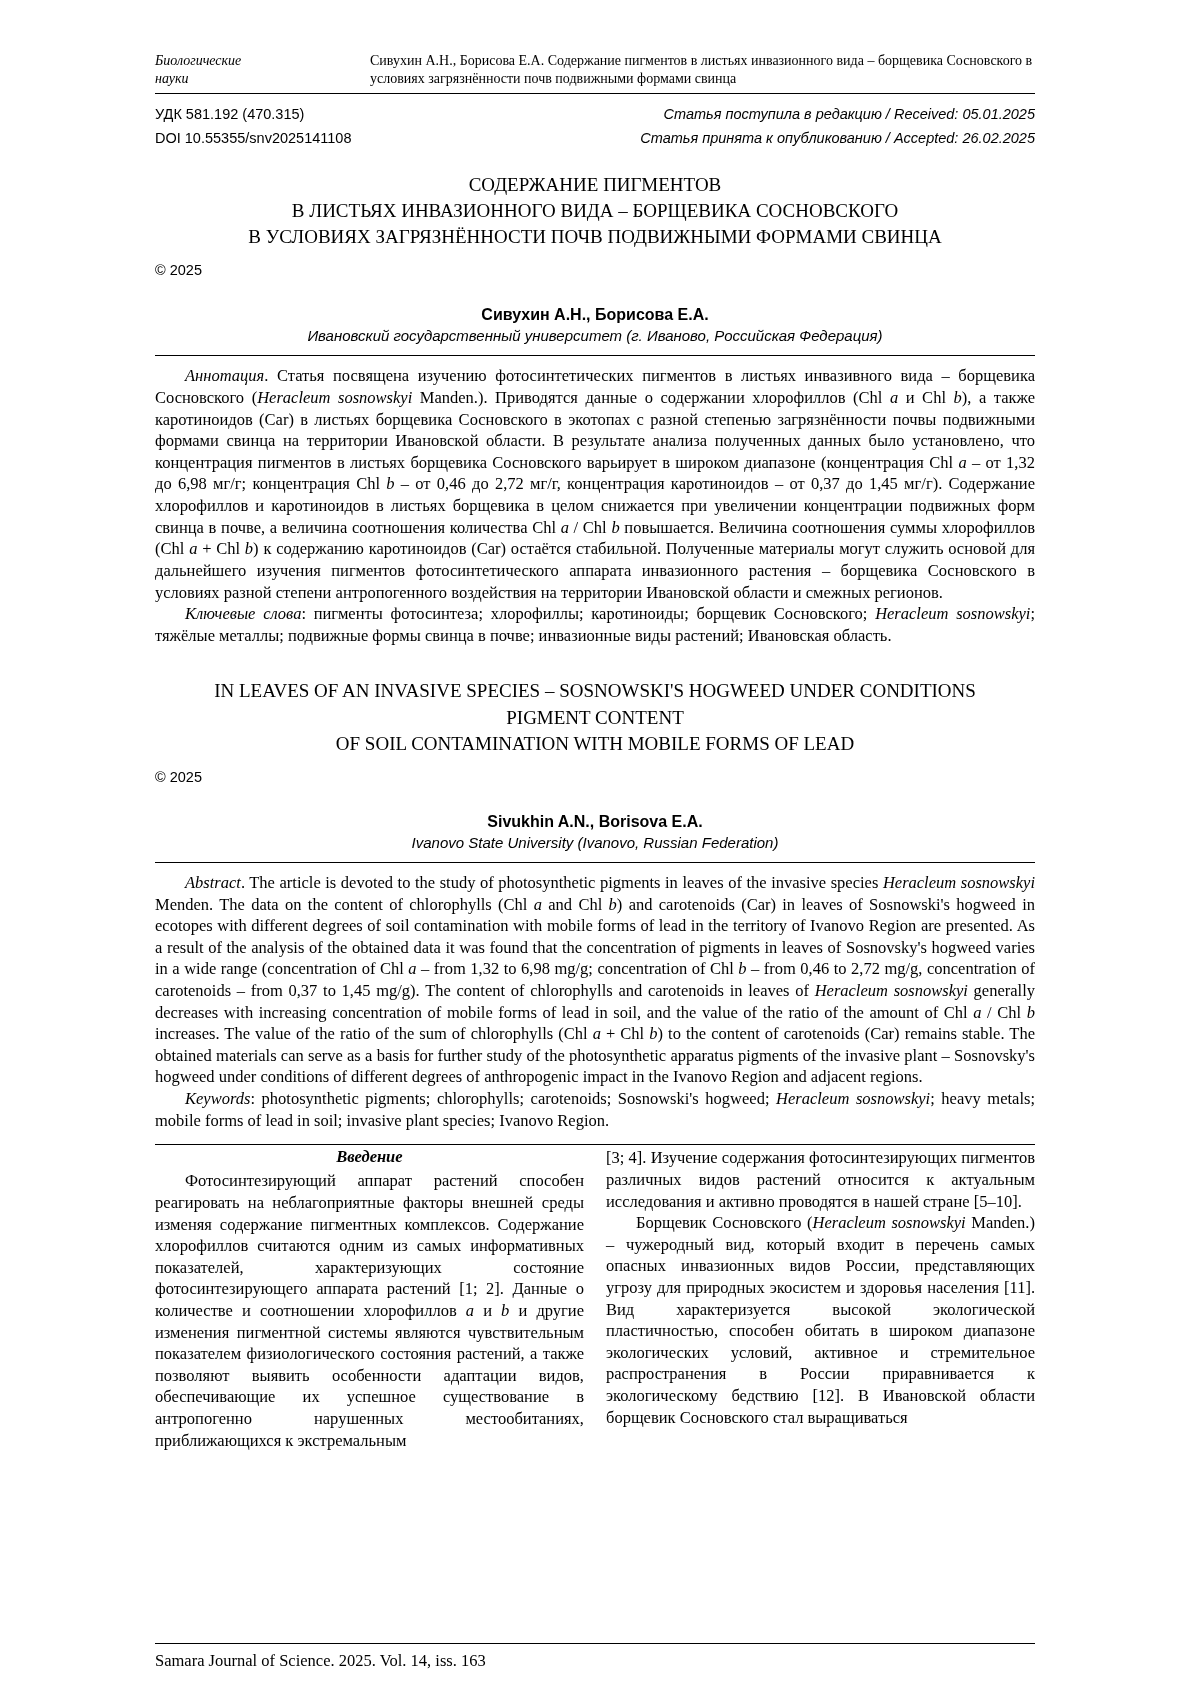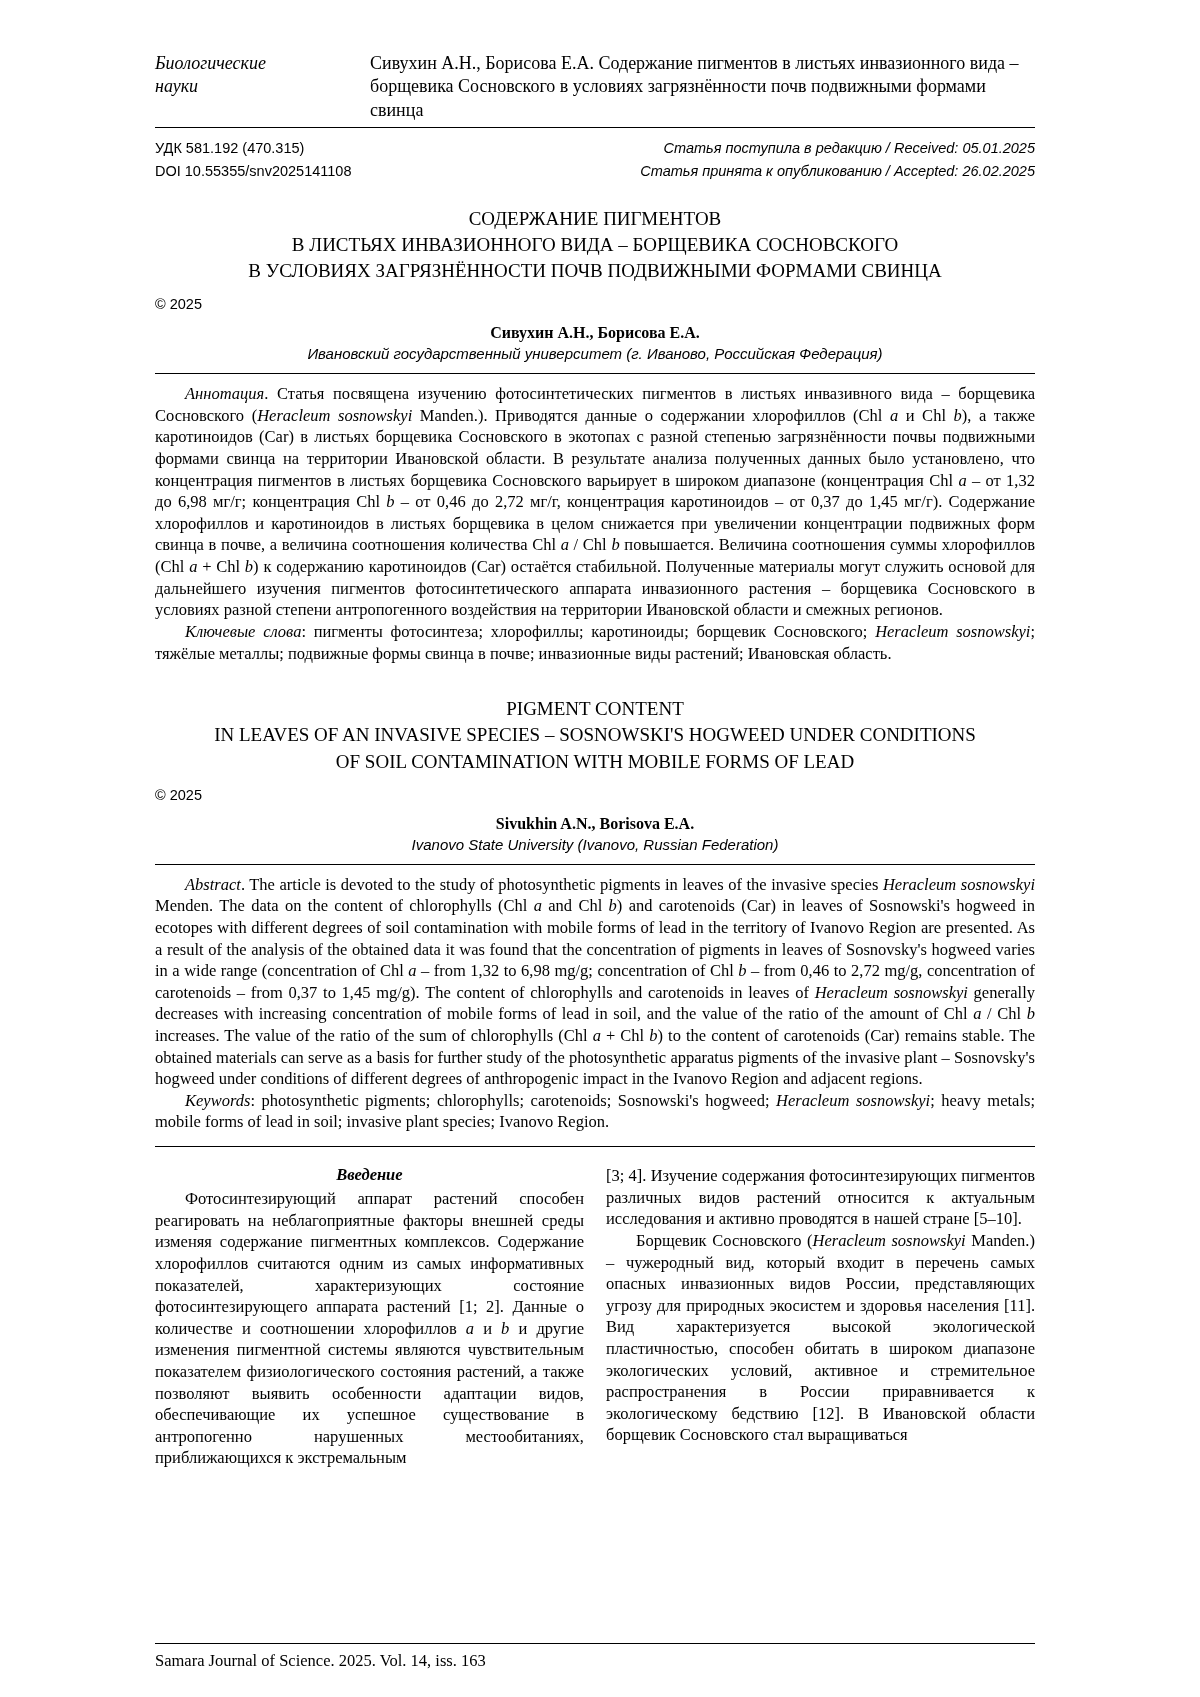--- a/index.html
+++ b/index.html
@@ -14,21 +14,21 @@
     display: flex;
     flex-direction: column;
     font-family: "Liberation Serif", serif;
     font-size: 16.5px;
     overflow: hidden;
   }
   .hdr {
     display: flex;
     justify-content: space-between;
     align-items: flex-start;
-    font-size: 18px;
+    font-size: 14px;
     line-height: 1.3;
     margin-bottom: 5px;
   }
   .hdr-left { font-style: italic; }
   .hdr-right { width: 665px; }
   .rule { border-top: 1px solid #000; height: 0; }
   .meta {
     display: flex;
     justify-content: space-between;
     font-family: "Liberation Sans", sans-serif;
@@ -46,39 +46,40 @@
   }
   .en-title { margin-top: 32px; }
   .copyright {
     font-family: "Liberation Sans", sans-serif;
     font-size: 14.5px;
     margin: 4px 0 12px;
   }
   .authors {
     text-align: center;
     font-weight: bold;
-    font-family: Liberation Serif, serif;
+    font-family: Liberation Sans, sans-serif;
     font-size: 16px;
     margin-bottom: 3px;
+    margin-top: 16px;
   }
   .affil {
     text-align: center;
     font-style: italic;
     font-family: "Liberation Sans", sans-serif;
     font-size: 15px;
     margin-bottom: 11px;
   }
   .para {
     text-align: justify;
     text-indent: 30px;
     line-height: 1.31;
   }
   .noindent { text-indent: 0; }
   .abstract { margin-top: 9px; }
-  .cols { display: flex; gap: 22px; margin-top: 18px; }
+  .cols { display: flex; gap: 22px; margin-top: 2px; }
   .col { flex: 1; min-width: 0; }
   .intro-h {
     text-align: center;
     font-weight: bold;
     font-style: italic;
     font-size: 16.5px;
     margin-bottom: 3px;
   }
   .body-rule { margin-top: 13px; }
   .footer { margin-top: auto; }
@@ -125,22 +126,22 @@
 
   <div class="authors">Сивухин А.Н., Борисова Е.А.</div>
   <div class="affil">Ивановский государственный университет (г. Иваново, Российская Федерация)</div>
 
   <div class="rule"></div>
 
   <p class="para abstract"><span style="font-style: italic;">Аннотация</span><span>. Статья посвящена изучению фотосинтетических пигментов в листьях инвазивного вида – борщевика Сосновского (</span><span style="font-style: italic;">Heracleum sosnowskyi</span><span> Manden.). Приводятся данные о содержании хлорофиллов (Chl </span><span style="font-style: italic;">a</span><span> и Chl </span><span style="font-style: italic;">b</span><span>), а также каротиноидов (Car) в листьях борщевика Сосновского в экотопах с разной степенью загрязнённости почвы подвижными формами свинца на территории Ивановской области. В результате анализа полученных данных было установлено, что концентрация пигментов в листьях борщевика Сосновского варьирует в широком диапазоне (концентрация Chl </span><span style="font-style: italic;">a</span><span> – от 1,32 до 6,98 мг/г; концентрация Chl </span><span style="font-style: italic;">b</span><span> – от 0,46 до 2,72 мг/г, концентрация каротиноидов – от 0,37 до 1,45 мг/г). Содержание хлорофиллов и каротиноидов в листьях борщевика в целом снижается при увеличении концентрации подвижных форм свинца в почве, а величина соотношения количества Chl </span><span style="font-style: italic;">a</span><span> / Chl </span><span style="font-style: italic;">b</span><span> повышается. Величина соотношения суммы хлорофиллов (Chl </span><span style="font-style: italic;">a</span><span> + Chl </span><span style="font-style: italic;">b</span><span>) к содержанию каротиноидов (Car) остаётся стабильной. Полученные материалы могут служить основой для дальнейшего изучения пигментов фотосинтетического аппарата инвазионного растения – борщевика Сосновского в условиях разной степени антропогенного воздействия на территории Ивановской области и смежных регионов.</span></p>
   <p class="para"><span style="font-style: italic;">Ключевые слова</span><span>: пигменты фотосинтеза; хлорофиллы; каротиноиды; борщевик Сосновского; </span><span style="font-style: italic;">Heracleum sosnowskyi</span><span>; тяжёлые металлы; подвижные формы свинца в почве; инвазионные виды растений; Ивановская область.</span></p>
 
   <h1 class="title en-title">
+    <div>IN LEAVES OF AN INVASIVE SPECIES – SOSNOWSKI'S HOGWEED UNDER CONDITIONS</div>
     <div>PIGMENT CONTENT</div>
-    <div>IN LEAVES OF AN INVASIVE SPECIES – SOSNOWSKI'S HOGWEED UNDER CONDITIONS</div>
     <div>OF SOIL CONTAMINATION WITH MOBILE FORMS OF LEAD</div>
   </h1>
 
   <div class="copyright">© 2025</div>
 
   <div class="authors">Sivukhin A.N., Borisova E.A.</div>
   <div class="affil">Ivanovo State University (Ivanovo, Russian Federation)</div>
 
   <div class="rule"></div>
 

